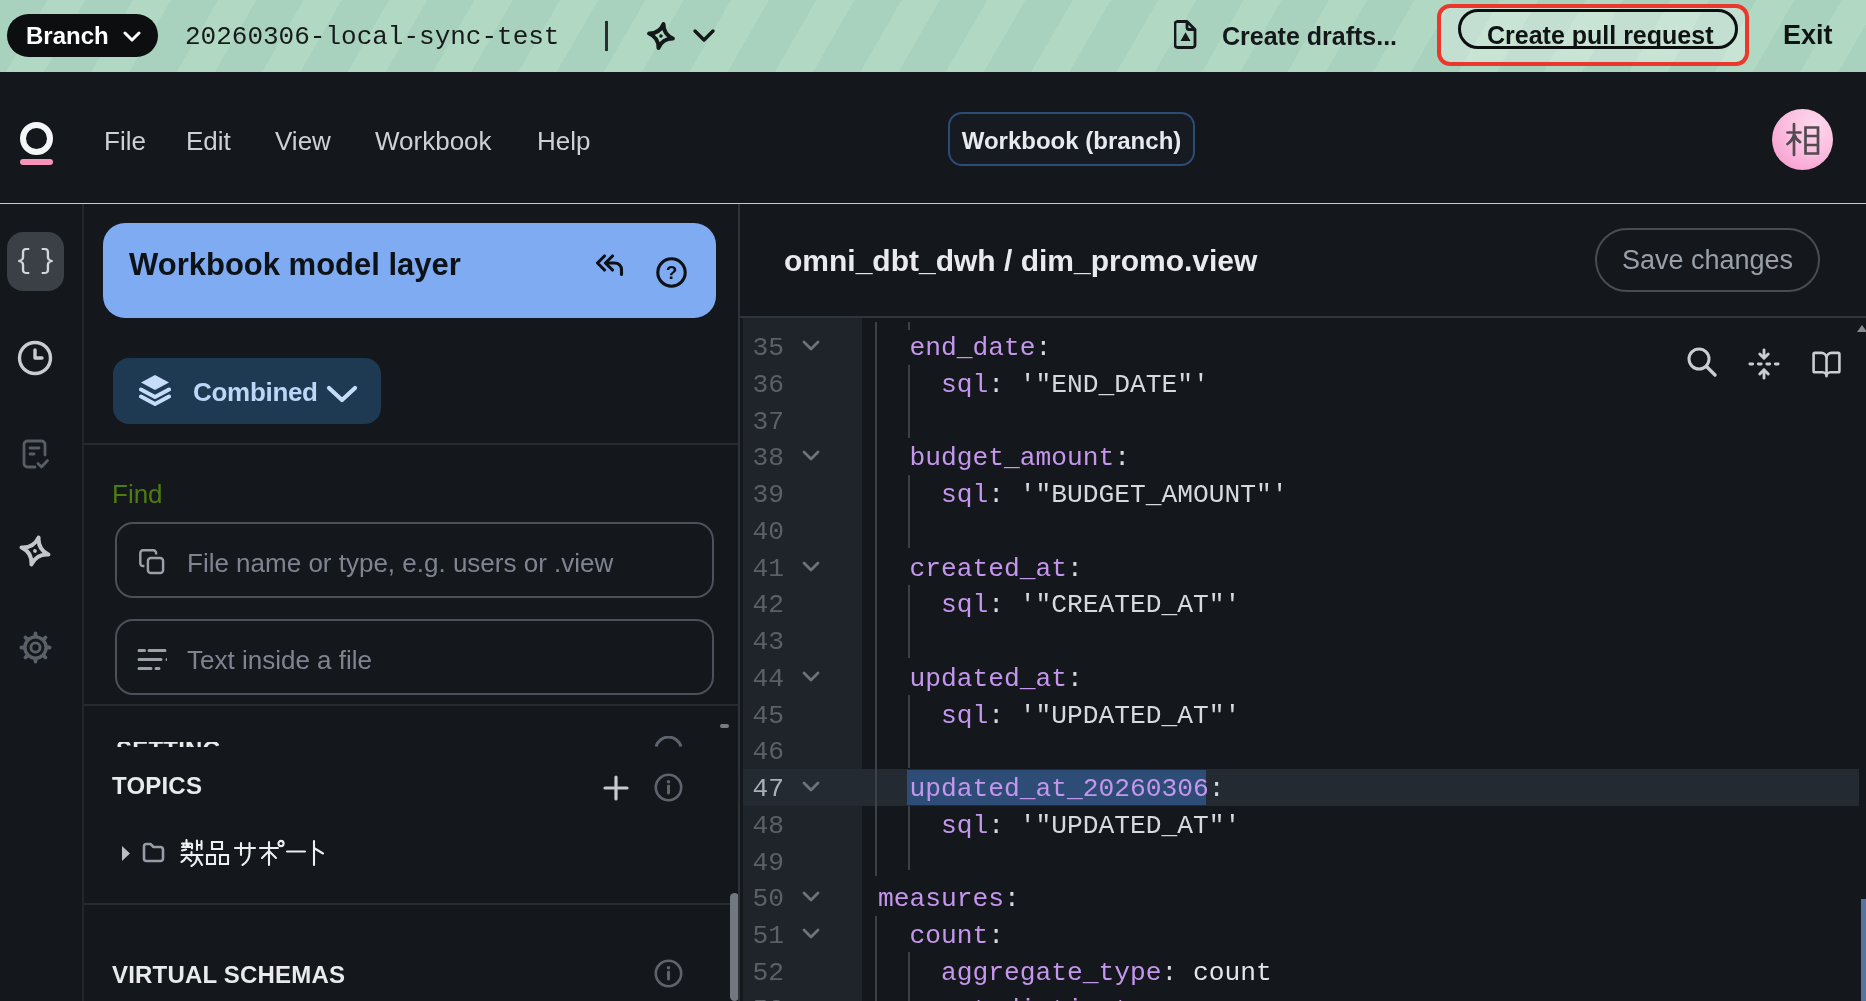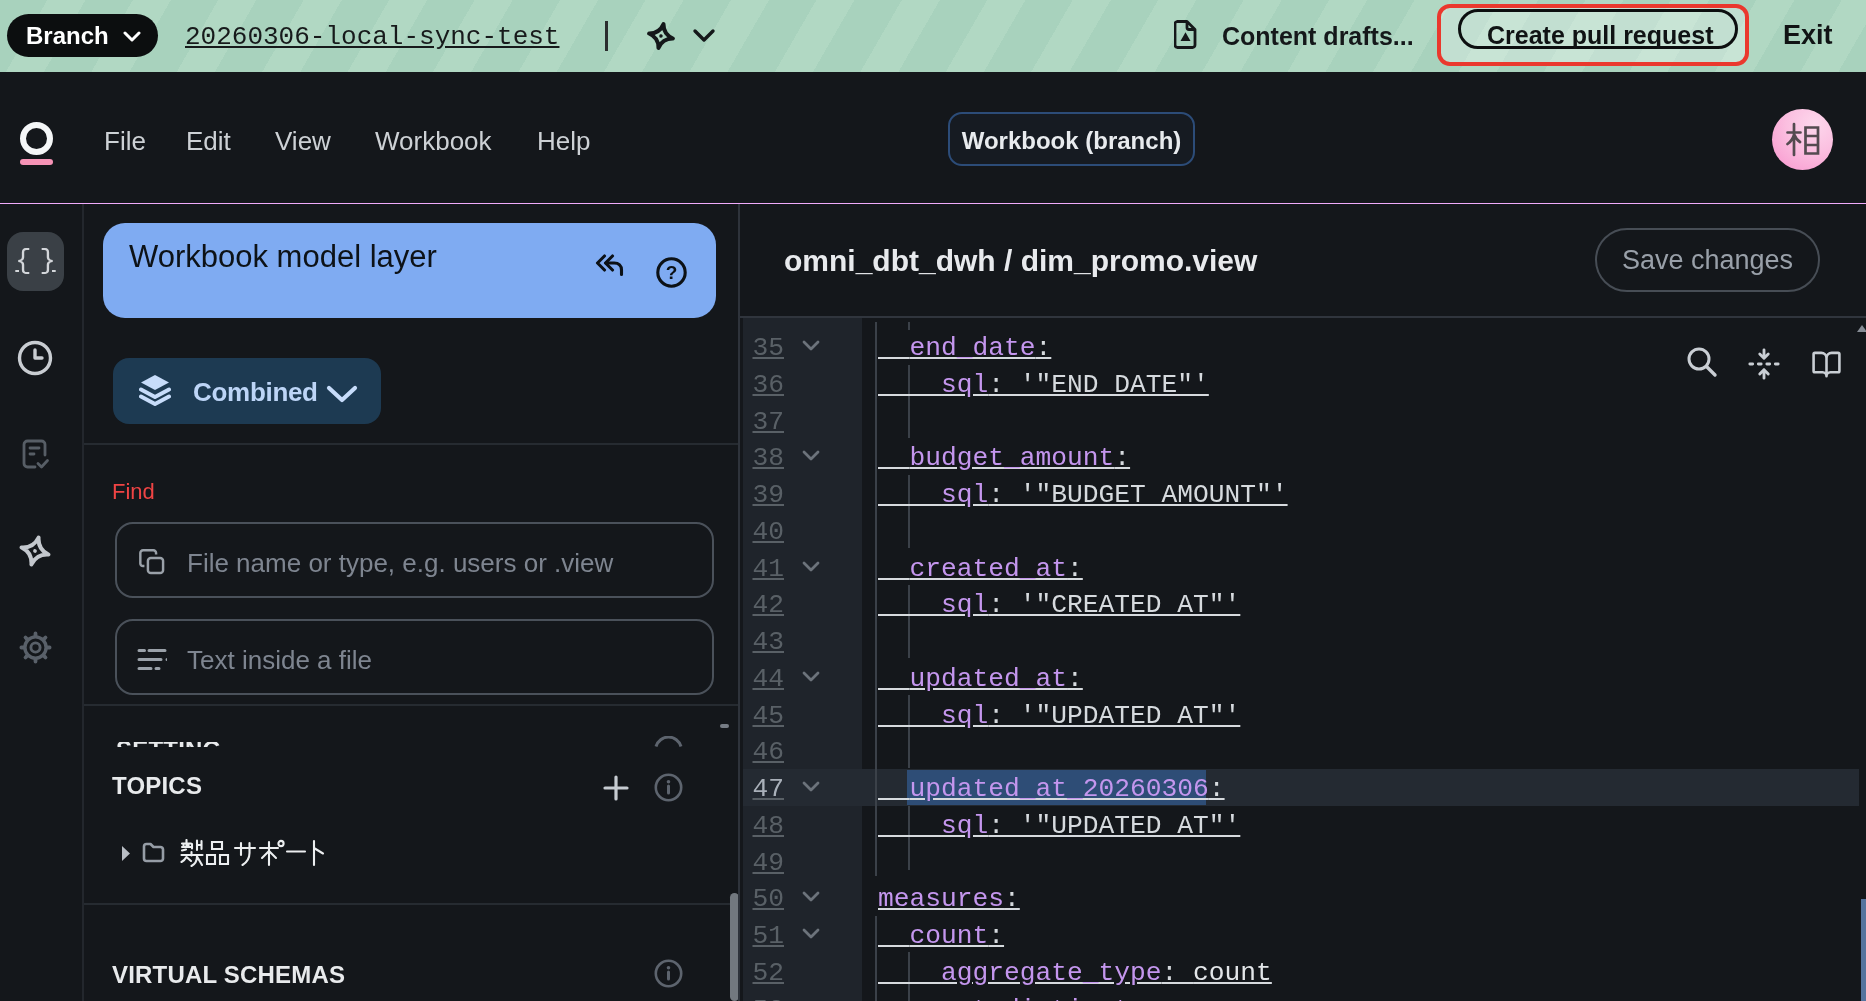--- a/index.html
+++ b/index.html
@@ -1,20 +1,20 @@
 <!DOCTYPE html>
 <html><head>
 <meta charset="utf-8">
 <style>
   * { margin:0; padding:0; box-sizing:border-box; }
   html,body { width:1866px; height:1001px; background:#14171b; overflow:hidden; }
   body { font-family:"Liberation Sans", sans-serif; }
   #root { position:absolute; left:0; top:0; width:1866px; height:1001px; }
   .abs { position:absolute; }
-  .mono { font-family:"Liberation Mono", monospace;text-decoration:underline; }
+  .mono { font-family:"Liberation Mono", monospace; }
 
   
   #topbar { left:0; top:0; width:1866px; height:72px;
     background:repeating-linear-gradient(120deg,#a8d2bd 0 41px,#b1d8c3 41px 74px); }
   #branchpill { left:7px; top:14px; width:151px; height:43px; border-radius:22px;
     background:#0c0e0f; color:#fff; }
   #branchpill span { position:absolute; left:19px; top:8px; font-size:24px; font-weight:700; }
   #branchname { left:185px; top:22px; font-size:26px; color:#171a1b; }
   #topdivider { left:605px; top:21px; width:3px; height:30px; background:#2b2e2f; }
   #drafttxt { left:1222px; top:22px; font-size:25px; font-weight:700; color:#15181a; }
@@ -40,25 +40,25 @@
     background:radial-gradient(circle at 70% 25%, #fdd7ec 0%, #fbbfe0 45%, #f894cd 100%); }
 
   
   #rail { left:0; top:204px; width:84px; height:797px; background:#14171b;
     border-right:2px solid #23272d; }
   #railactive { left:7px; top:28px; width:57px; height:59px; border-radius:16px; background:#3a4046; }
 
   
   #panel { left:84px; top:204px; width:654px; height:797px; background:#14171b; }
   #bluebox { left:19px; top:19px; width:613px; height:95px; border-radius:22px; background:#7fabf2; }
-  #bluebox h2 { position:absolute; left:26px; top:16px; font-size:31px; font-weight:400; color:#0d1217; }
+  #bluebox h2 { position:absolute; left:26px; top:24px; font-size:31px; font-weight:700; color:#0d1217; }
   #combined { left:29px; top:154px; width:268px; height:66px; border-radius:16px; background:#1d3a52; }
   #combined b { position:absolute; left:80px; top:19px; font-size:26px; letter-spacing:-0.3px; font-weight:700; color:#bdd5f7; }
   .pdivider { left:0px; width:654px; height:2px; background:#262b31; }
-  #findlbl { left:28px; top:275px; font-size:22px; color:#ef4444; }
+  #findlbl { left:28px; top:275px; font-size:26px; color:#4d7c0f; }
   .finput { left:31px; width:599px; height:76px; border:2px solid #4a515a; border-radius:18px; }
   .finput span { position:absolute; left:70px; top:24px; font-size:26px; color:#7e8590; }
   .sechead { font-size:24px; font-weight:700; color:#e8eaec; letter-spacing:0.2px; }
   #panelthumb { left:646px; top:689px; width:9px; height:108px; border-radius:5px; background:#72787f; }
   #paneldash { left:636px; top:520px; width:9px; height:4px; border-radius:2px; background:#767c85; }
 
   
   #editor { left:738px; top:204px; width:1128px; height:797px; background:#14171b;
     border-left:2px solid #2e333b; }
   #edheader { left:0; top:0; width:1126px; height:114px; border-bottom:2px solid #30353d; }
@@ -100,21 +100,21 @@
         <circle cx="12" cy="12" r="1.5" fill="#15181a"></circle>
       </g>
     </svg>
     <svg class="abs" style="left:692px;top:28px" width="24" height="16" viewBox="0 0 24 16">
       <path d="M3 3l9 9 9-9" fill="none" stroke="#15181a" stroke-width="3.4" stroke-linecap="round" stroke-linejoin="round"></path>
     </svg>
     <svg class="abs" style="left:1174px;top:20px" width="23" height="29" viewBox="0 0 23 29">
       <path d="M3 1.5h10l8 8V25a2.5 2.5 0 0 1-2.5 2.5h-15A2.5 2.5 0 0 1 1 25V4A2.5 2.5 0 0 1 3 1.5Z M13 1.5v6a2 2 0 0 0 2 2h6" fill="none" stroke="#15181a" stroke-width="2.8" stroke-linejoin="round"></path>
       <path d="M11.5 12.2l5 8.8H6.5Z" fill="#15181a"></path>
     </svg>
-    <div id="drafttxt" class="abs">Content drafts...</div>
+    <div id="drafttxt" class="abs">Create drafts...</div>
     <div id="redbox" class="abs"></div>
     <div id="cprbtn" class="abs">
         <span>Create pull request</span>
       </div>
     <div id="exittxt" class="abs">Exit</div>
   </div>
 
   <div id="mainbar" class="abs">
     <div id="logo-ring" class="abs"></div>
     <div id="logo-bar" class="abs"></div>

